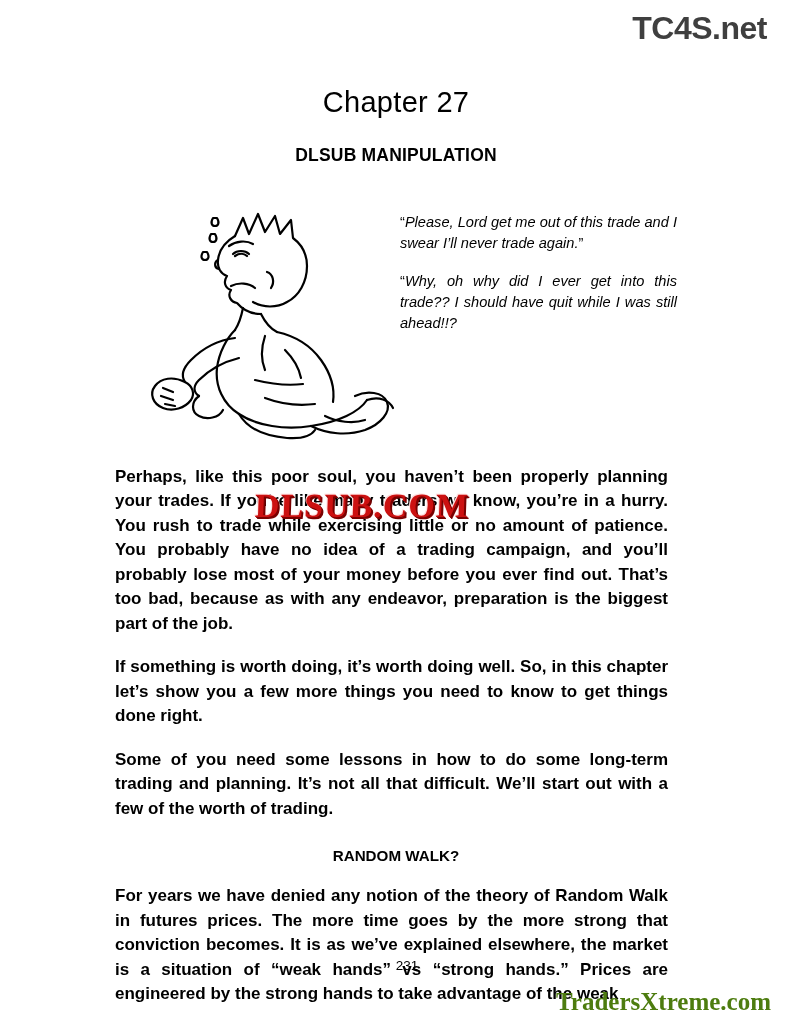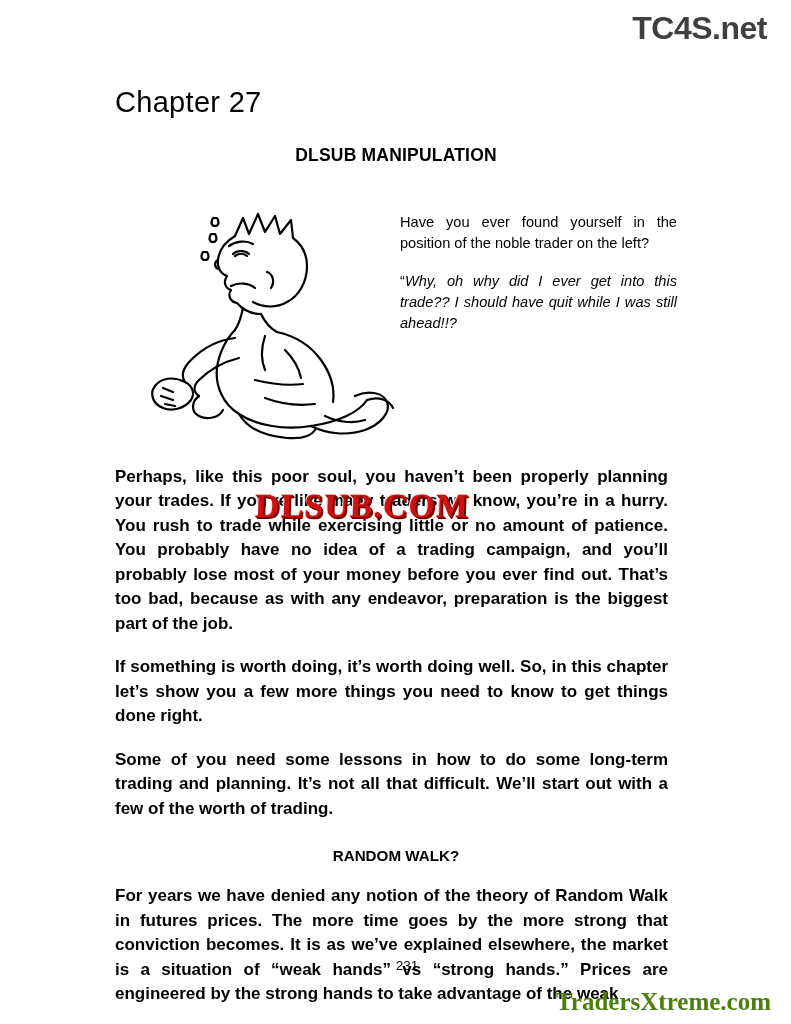--- a/index.html
+++ b/index.html
@@ -37,20 +37,21 @@
 
   
   .content {
     position: absolute;
     left: 115px;
     top: 86px;
     width: 562px;
   }
 
   .chapter-title {
+    text-align: center;
     font-size: 29px;
     font-weight: normal;
     margin: 0 0 26px 0;
     letter-spacing: 0.3px;
   }
 
   .chapter-subtitle {
     text-align: center;
     font-size: 17.5px;
     font-weight: bold;
@@ -226,21 +227,21 @@
             <path d="M252 210 C264 206 274 210 278 218"></path>
 
             <path d="M140 190 C156 194 172 196 188 194"></path>
             <path d="M150 208 C166 214 184 216 200 214"></path>
             <path d="M170 160 C178 168 184 178 186 188"></path>
           </g>
         </svg>
       </div>
 
       <div class="side-col">
-        <p>Have you ever found yourself in the position of the noble trader on the left?</p>
+        <p class="quote"><span class="q">“</span><span>Please, Lord get me out of this trade and I swear I’ll never trade again.</span><span class="q">”</span></p>
         <p class="quote"><span class="q">“</span><span>Why, oh why did I ever get into this trade??  I should have quit while I was still ahead!!?</span></p>
       </div>
 
     </div>
 
     <div class="body-text">
       <p>Perhaps, like this poor soul, you haven’t been properly planning your trades.  If you’re like many traders we know, you’re in a hurry.  You rush to trade while exercising little or no amount of patience.  You probably have no idea of a trading campaign, and you’ll probably lose most of your money before you ever find out.  That’s too bad, because as with any endeavor, preparation is the biggest part of the job.</p>
       <p>If something is worth doing, it’s worth doing well.  So, in this chapter let’s show you a few more things you need to know to get things done right.</p>
       <p>Some of you need some lessons in how to do some long-term trading and planning.  It’s not all that difficult.  We’ll start out with a few of the worth of trading.</p>
 

